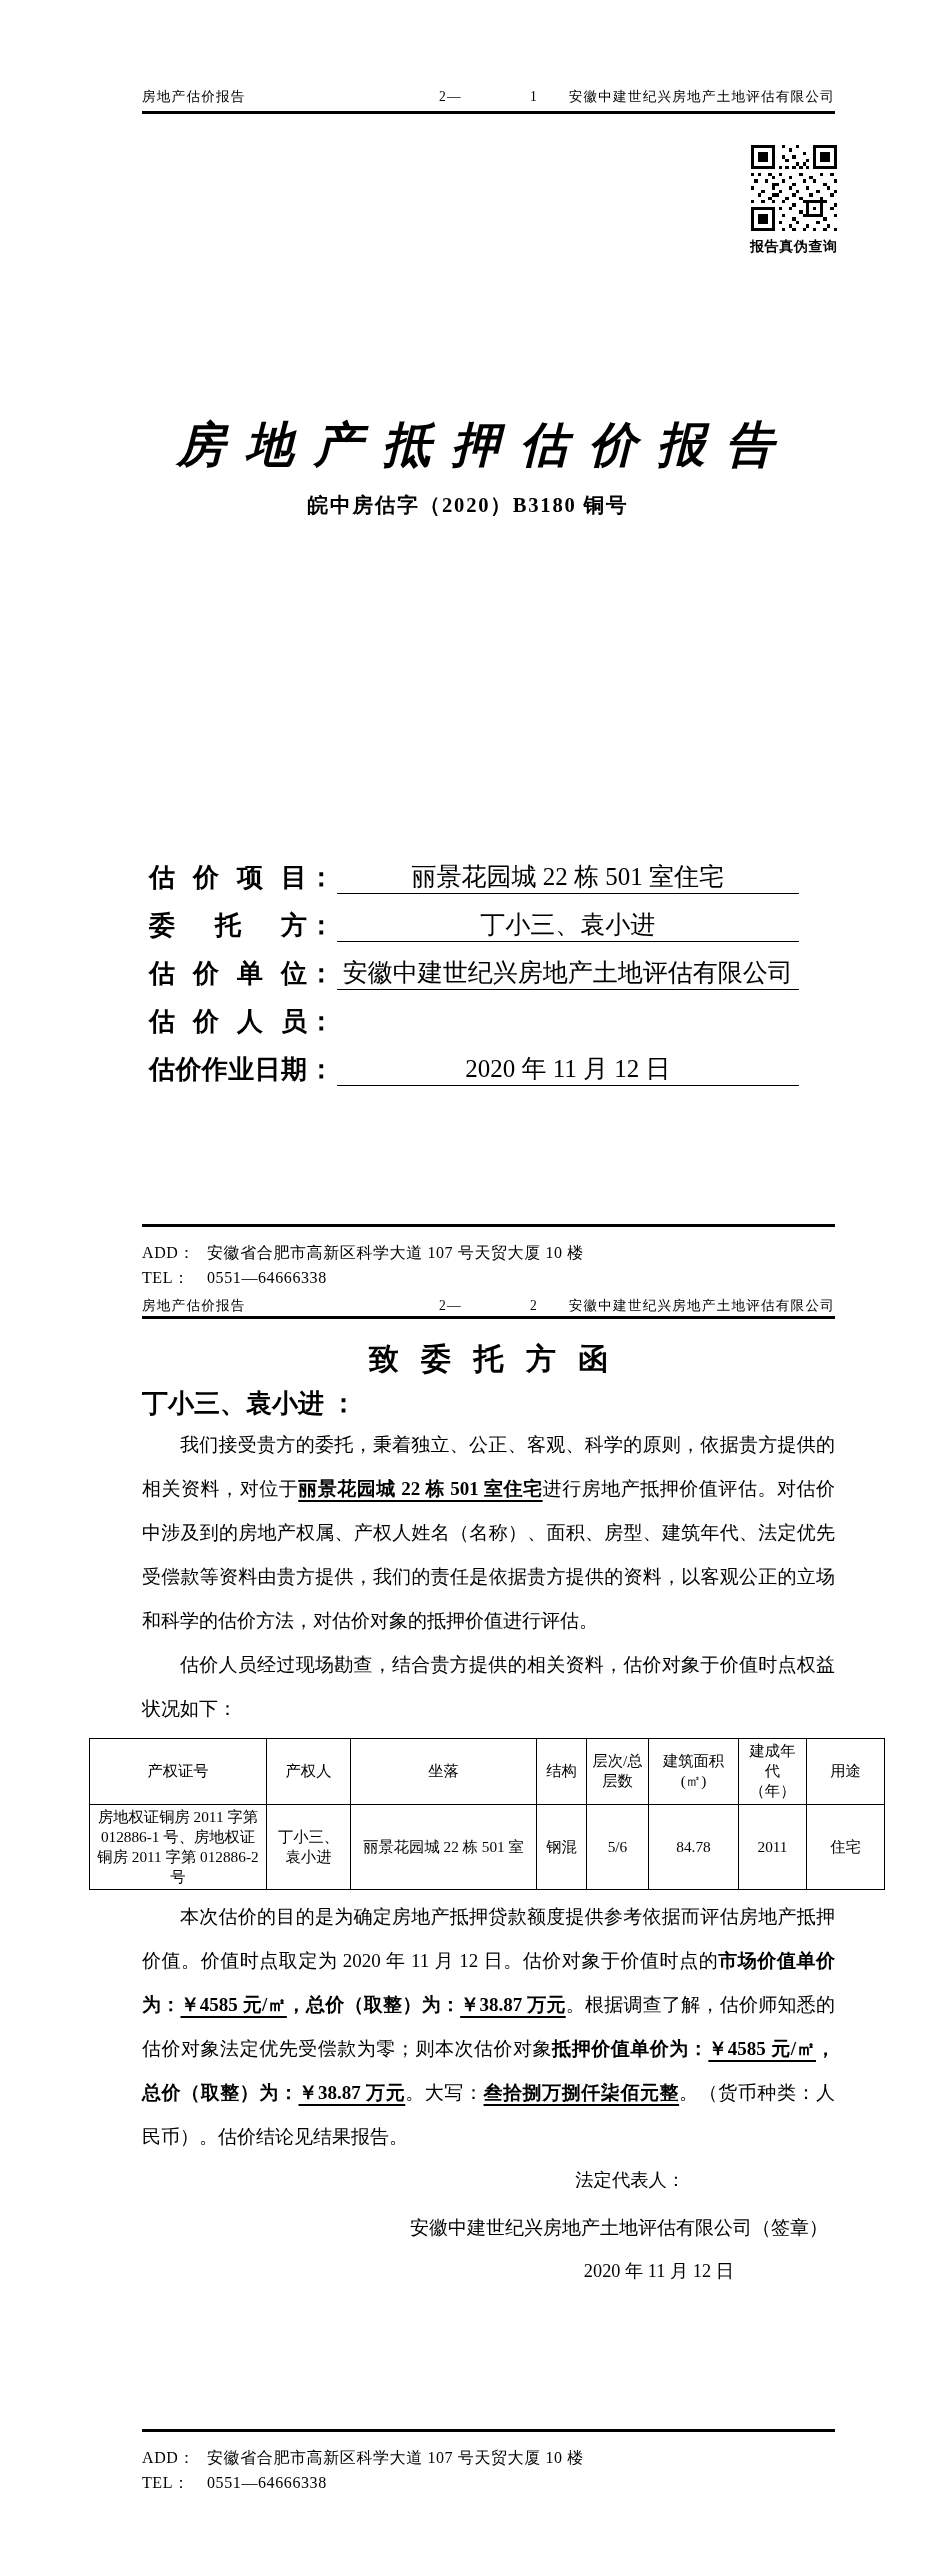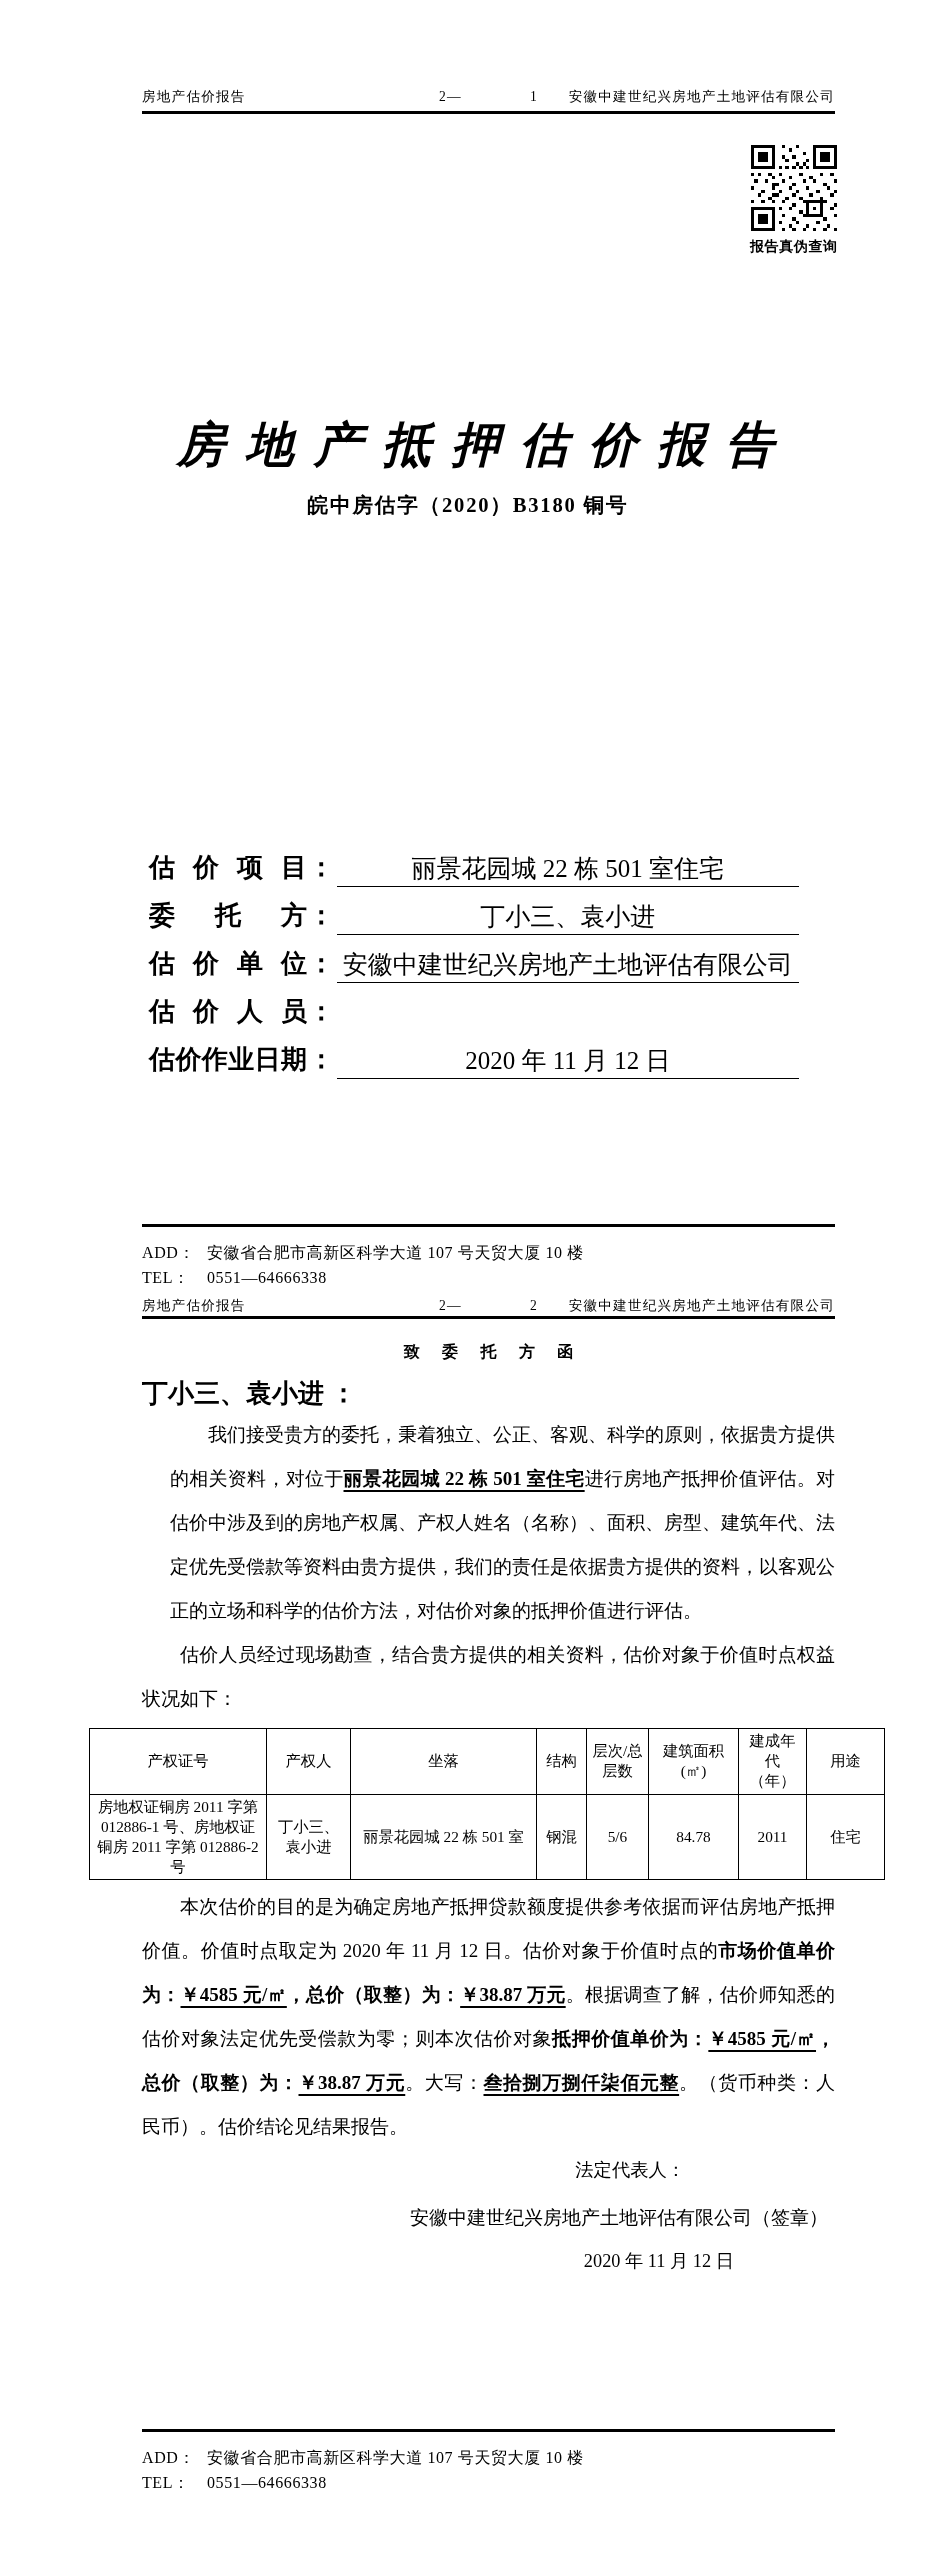--- a/index.html
+++ b/index.html
@@ -32,44 +32,44 @@
   .qr svg{width:86px;height:86px;display:block;margin:0 auto;shape-rendering:crispEdges;}
   .qr-caption{margin-top:6.5px;font-size:14px;font-weight:bold;letter-spacing:0.6px;white-space:nowrap;}
 
   
   .doc-title{position:absolute;top:385px;left:0;width:100%;text-align:center;
     font-size:48px;font-weight:bold;letter-spacing:20.6px;padding-left:35px;box-sizing:border-box;line-height:1.15;font-style:italic;}
   .report-no{position:absolute;top:491px;left:0;width:100%;text-align:center;
     font-size:20.6px;font-weight:bold;letter-spacing:1.8px;}
 
   .fields{position:absolute;top:854px;left:149px;width:650px;}
-  .field-row{display:flex;align-items:flex-start;height:48px;}
+  .field-row{display:flex;align-items:center;height:48px;}
   .field-label{font-weight:bold;font-size:26px;line-height:1.1;white-space:nowrap;}
   .label-just{display:inline-block;width:158px;text-align:justify;text-align-last:justify;}
   .field-colon{font-weight:bold;font-size:26px;line-height:1.1;padding:0 2.4px 0 1.2px;}
   .field-value{flex:1;border-bottom:1.8px solid #000;text-align:center;
     font-size:25px;line-height:1.2;padding-bottom:1.8px;white-space:nowrap;}
   .names span + span{margin-left:112px;}
 
   
   .pfooter{position:absolute;left:142px;width:693px;font-size:16px;letter-spacing:0.6px;}
   .f1{top:1224px}
   .f2{top:2429px}
   .pfooter .frule{height:2.9px;background:#000;margin-bottom:13px;}
   .pfooter .fline{display:flex;line-height:25px;}
   .pfooter .flabel{flex:0 0 65px;}
 
   
   .letter{position:absolute;top:1327px;left:142px;width:693px;
     font-size:19px;line-height:44px;text-align:justify;}
-  .letter-title{text-align:center;font-size:16px;font-weight:bold;
-    letter-spacing:22.4px;padding-left:22.4px;line-height:31px;margin:9px;}
+  .letter-title{text-align:center;font-size:30px;font-weight:bold;
+    letter-spacing:22.4px;padding-left:22.4px;line-height:31px;margin:16px;}
   .salutation{font-weight:bold;font-size:26px;line-height:27px;margin-top:13px;}
   .para{margin:0;text-indent:38px;}
-  .para.p-first{margin-top:5.9px;margin-left:28px;}
+  .para.p-first{margin-top:5.9px;}
   .b{font-weight:bold;}
   .u{text-decoration:underline;text-decoration-thickness:1.5px;text-underline-offset:5.3px;}
 
   table.info-table{border-collapse:collapse;table-layout:fixed;
     width:794px;margin:7px 0 4.7px -53px;
     font-size:15.3px;line-height:20px;text-align:center;}
   .info-table td,.info-table th{border:1.2px solid #000;padding:2.4px 4.7px;font-weight:normal;
     vertical-align:middle;word-break:break-all;}
   .info-table thead tr{height:50px;}
   .info-table tbody tr{height:72px;}

